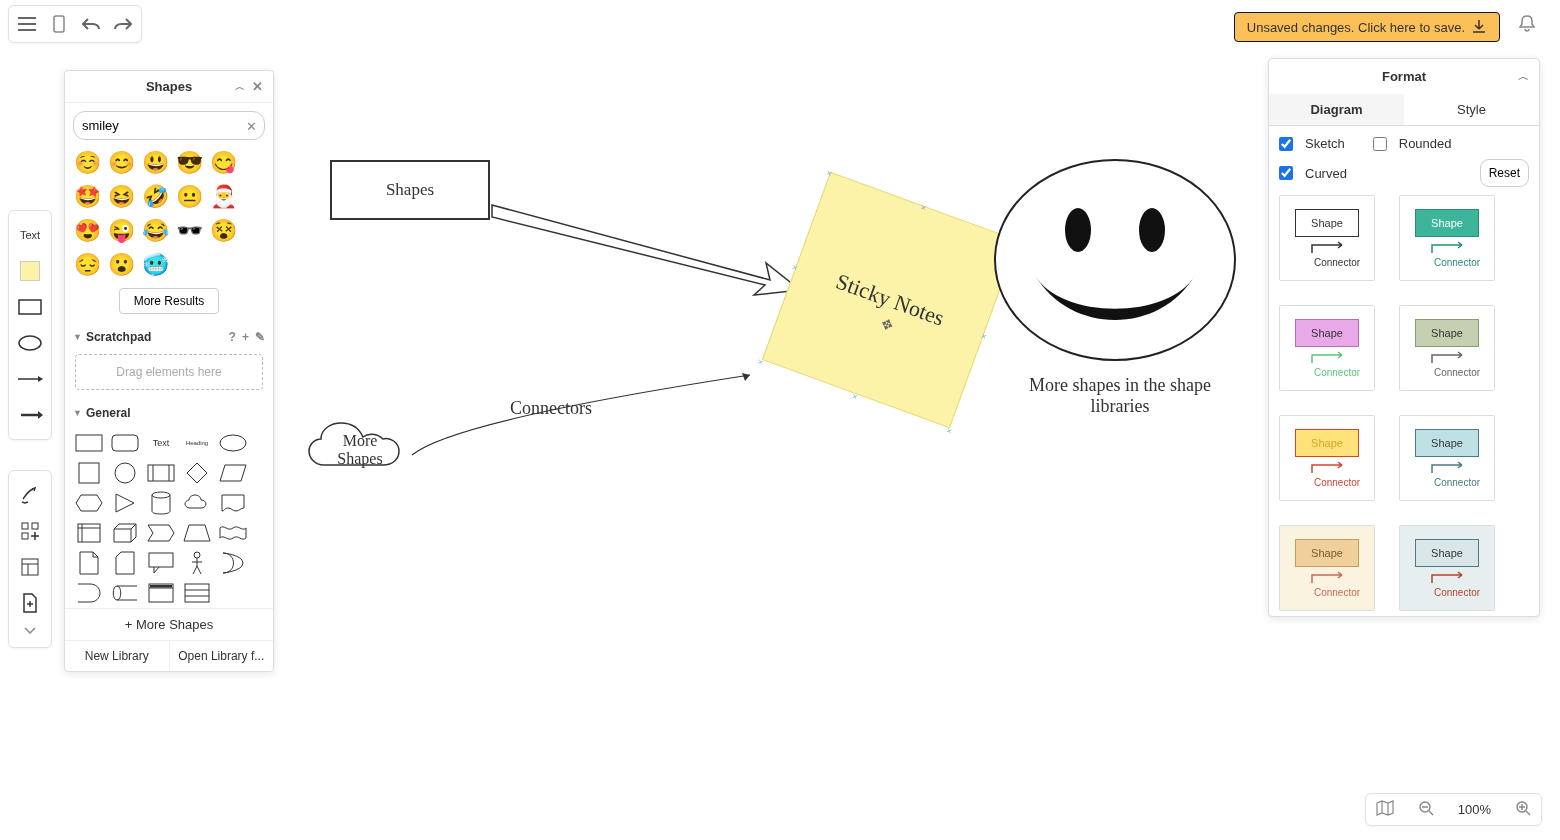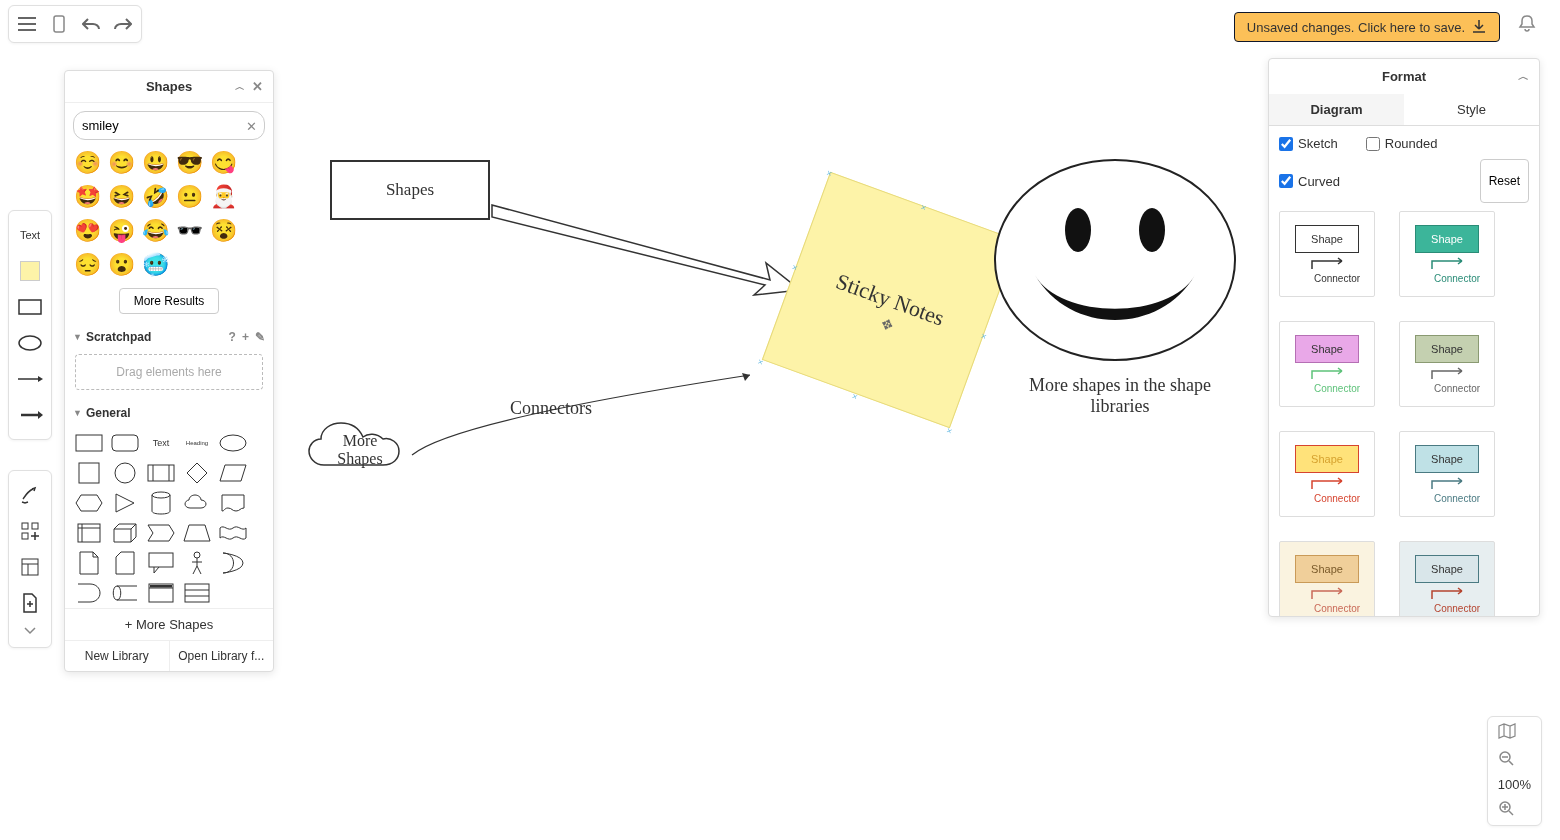--- a/index.html
+++ b/index.html
@@ -78,30 +78,30 @@
 
 .format-panel { position: absolute; right: 20px; top: 58px; width: 272px; background: #fff; border: 1px solid #ddd; border-radius: 4px; box-shadow: 0 2px 8px rgba(0,0,0,0.1); }
 .format-header { text-align: center; padding: 10px; font-weight: 600; position: relative; }
 .format-header .collapse { position: absolute; right: 10px; top: 10px; color: #888; cursor: pointer; font-size: 11px; }
 .format-tabs { display: flex; border-bottom: 1px solid #ddd; }
 .format-tabs div { flex: 1; text-align: center; padding: 8px; cursor: pointer; font-size: 13px; }
 .format-tabs .active { background: #f5f5f5; font-weight: 600; }
 
 .format-body { padding: 10px; max-height: 490px; overflow-y: auto; }
 .check-row { display: flex; gap: 28px; margin-bottom: 8px; align-items: center; }
-.check-row label { display: flex; align-items: center; gap: 5px; font-size: 13px; justify-content: space-between; }
-.reset-btn { border: 1px solid #ccc; border-radius: 4px; padding: 14px 8px; font-size: 12px; background: #fff; cursor: pointer; }
+.check-row label { display: flex; align-items: center; gap: 12px; font-size: 13px; justify-content: space-between; }
+.reset-btn { border: 1px solid #ccc; border-radius: 9px; padding: 6px 8px; font-size: 12px; background: #fff; cursor: pointer; }
 
 .style-grid { display: flex; flex-wrap: wrap; gap: 24px; margin-top: 4px; }
 .style-card { width: 96px; height: 86px; border: 1px solid #ddd; border-radius: 2px; padding: 4px; display: flex; flex-direction: column; align-items: center; justify-content: center; cursor: pointer; position: relative; }
 .style-card .shape-prev { width: 64px; height: 28px; border: 1.5px solid #333; display: flex; align-items: center; justify-content: center; font-size: 11px; margin-bottom: 4px; }
 .style-card .conn-label-sm { font-size: 10px; margin-top: 2px; margin-left: 20px; }
 
 
-.zoom-bar { position: absolute; right: 18px; bottom: 14px; display: flex; align-items: flex-start; gap: 8px; border: 1px solid #e0e0e0; border-radius: 6px; padding: 6px 10px; background: #fff; box-shadow: 0 1px 3px rgba(0,0,0,0.05); flex-direction: column; }
+.zoom-bar { position: absolute; right: 18px; bottom: 14px; display: flex; align-items: center; gap: 24px; border: 1px solid #e0e0e0; border-radius: 6px; padding: 6px 10px; background: #fff; box-shadow: 0 1px 3px rgba(0,0,0,0.05); }
 .zoom-bar .zi { color: #666; cursor: pointer; }
 
 input[type="checkbox"] { accent-color: #1a73e8; width: 14px; height: 14px; }
 </style>
 </head>
 <body>
 
 <div class="top-toolbar">
   <div class="tbtn">
       <svg width="18" height="14" viewBox="0 0 18 14">

